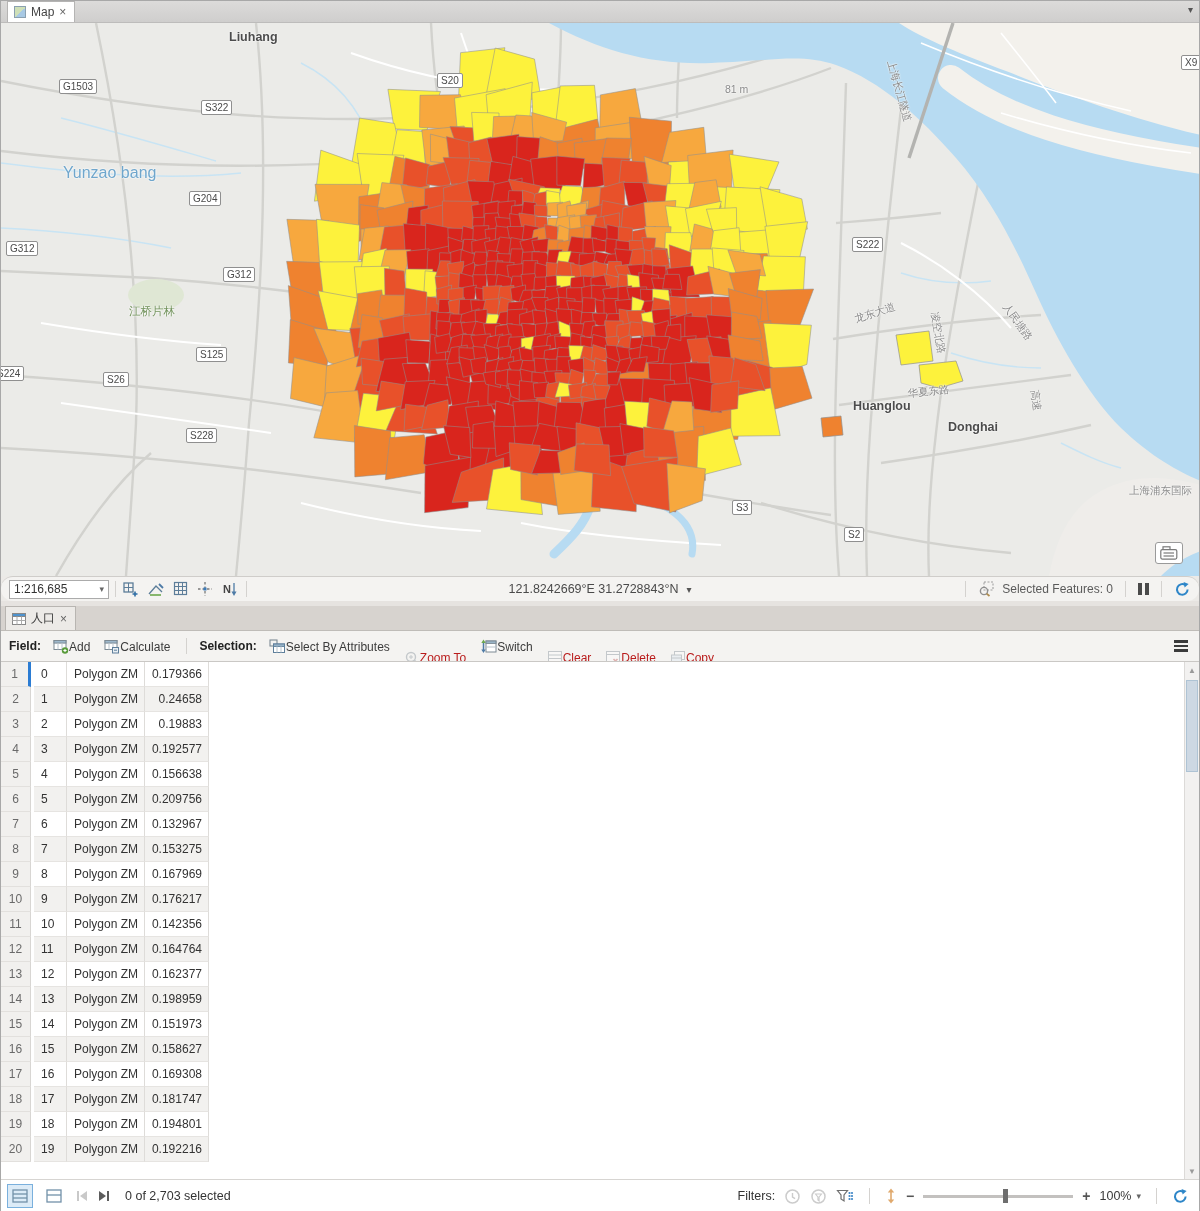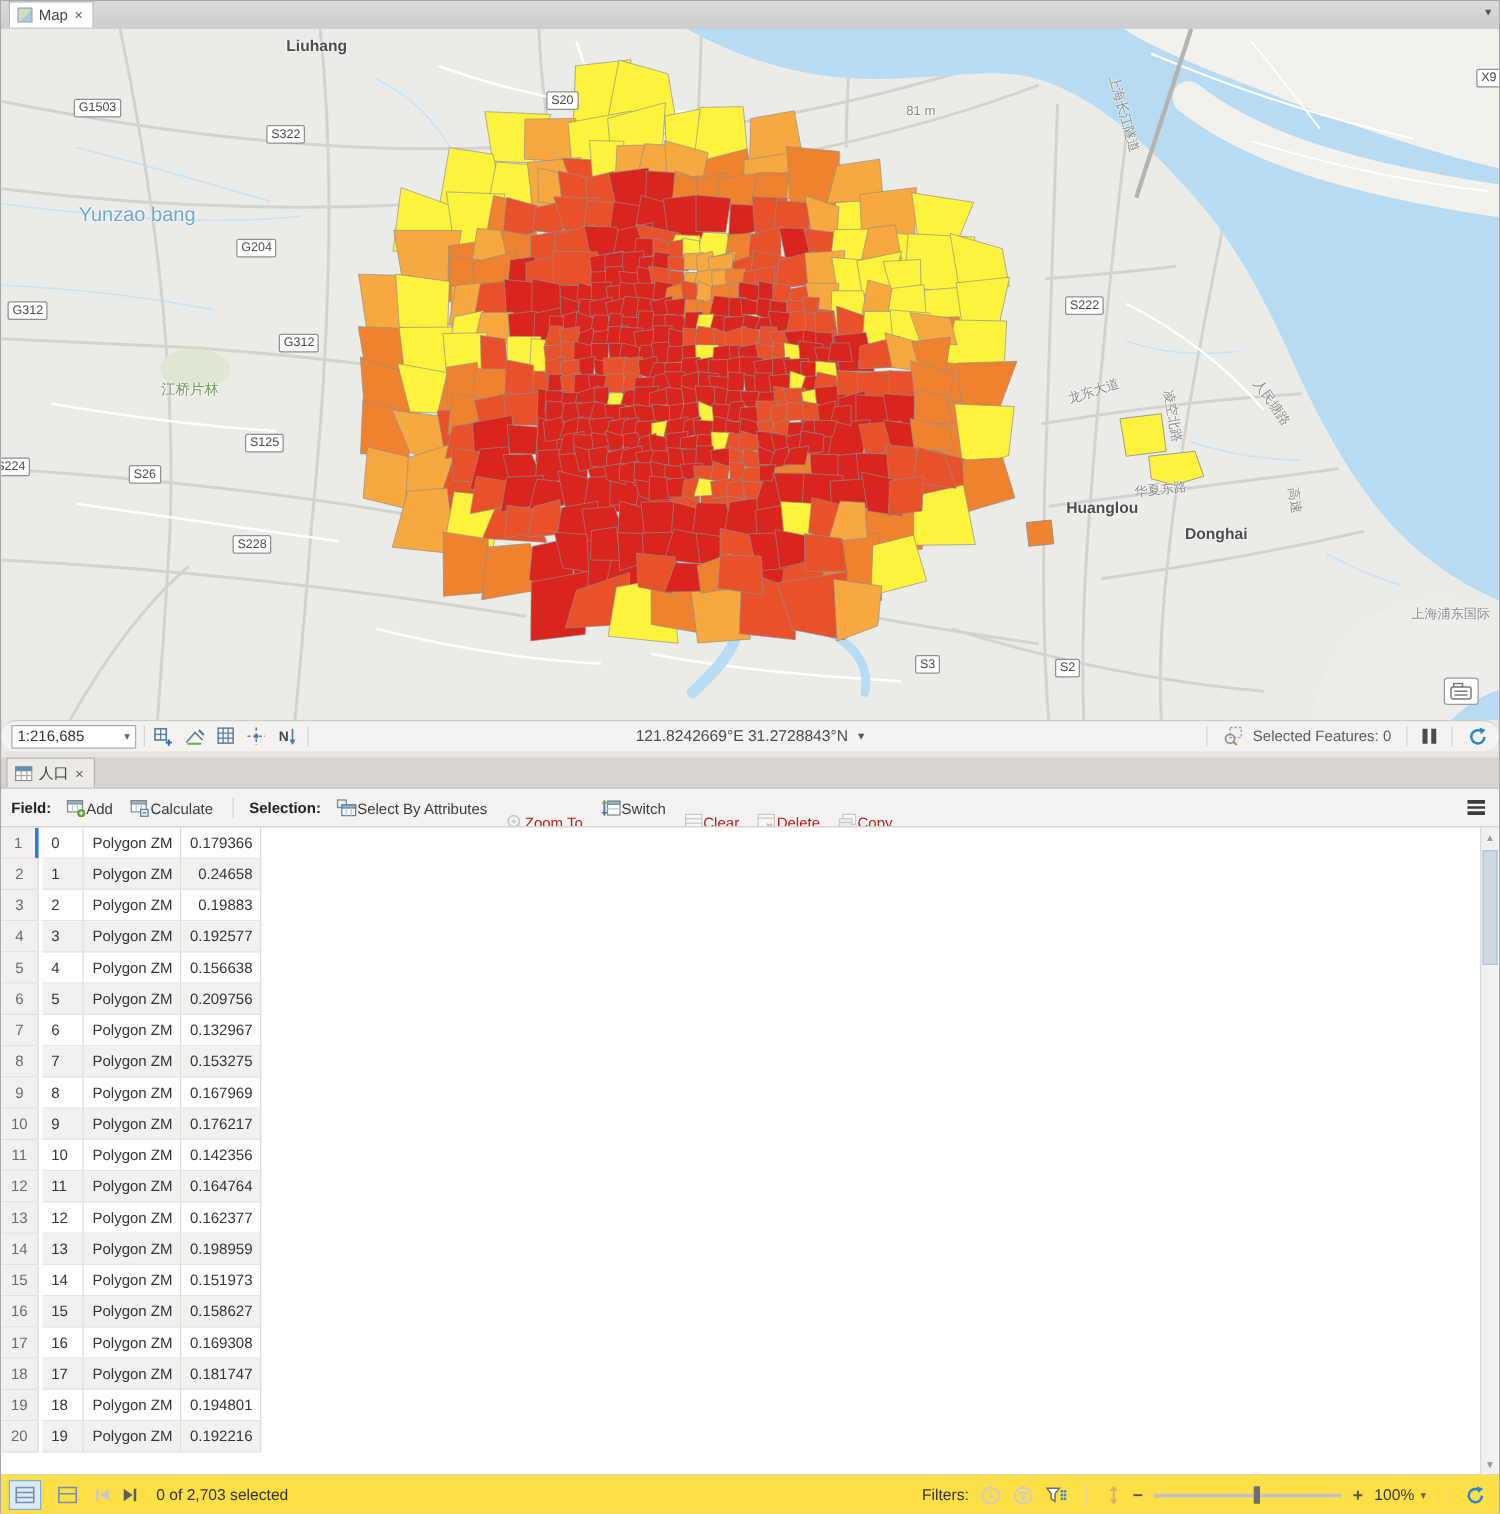--- a/index.html
+++ b/index.html
@@ -68,21 +68,21 @@
   .c-fid { width:33px; flex:none; padding-left:7px; border-right:1px solid #dedcd9; border-bottom:1px solid #e6e4e1; }
   .c-shape { width:78px; flex:none; padding-left:7px; border-right:1px solid #dedcd9; border-bottom:1px solid #e6e4e1; }
   .c-pop { width:64px; flex:none; padding-right:6px; text-align:right; border-right:1px solid #dedcd9; border-bottom:1px solid #e6e4e1; }
   .trow.alt .c-fid,.trow.alt .c-shape,.trow.alt .c-pop { background:#f2f1ef; }
   .vscroll { position:absolute; right:0; top:0; bottom:0; width:15px; background:#f2f1f0; border-left:1px solid #dcdad8; }
   .vthumb { position:absolute; left:1px; right:1px; top:18px; height:92px; background:#cdd8e3; border:1px solid #aec3d4; }
   .varrow { position:absolute; left:0; right:0; height:16px; display:flex; align-items:center; justify-content:center; color:#9a9a9a; font-size:8px; }
   .varrow.up { top:0; } .varrow.down { bottom:0; }
 
   
-  .bottom-bar { height:33px; background:#fde047; border-top:1px solid #d7d5d2; display:flex; align-items:center; padding:0 10px 0 6px; gap:8px; font-size:12.5px; color:#333; flex:none; }
+  .bottom-bar { height:33px; background:#ffffff; border-top:1px solid #d7d5d2; display:flex; align-items:center; padding:0 10px 0 6px; gap:8px; font-size:12.5px; color:#333; flex:none; }
   .view-btn { width:26px; height:24px; display:flex; align-items:center; justify-content:center; border:1px solid transparent; }
   .view-btn.active { background:#dcebf7; border:1px solid #7ab0dd; }
   .status-text { margin-left:6px; }
   .bb-right { margin-left:auto; display:flex; align-items:center; gap:9px; }
   .slider-track { width:150px; height:3px; background:#c3c1bf; position:relative; }
   .slider-thumb { position:absolute; top:-6px; left:80px; width:5px; height:14px; background:#6e6e6e; }
   .zoom-combo { display:flex; align-items:center; gap:5px; color:#3b3b3b; }
   .zoom-combo .caret { font-size:9px; color:#666; }
   .sign { font-size:14px; color:#555; font-weight:bold; line-height:1; }
 </style>
@@ -661,41 +661,41 @@
         <polygon points="567.4,362.2 585.7,359.4 586.1,373.4 569.1,375.8" fill="#e8512a" stroke="#8f8f8f" stroke-width="0.55"></polygon>
         <polygon points="581.0,363.4 594.5,360.3 594.9,376.3 579.7,373.4" fill="#e8512a" stroke="#8f8f8f" stroke-width="0.55"></polygon>
         <polygon points="592.4,362.0 609.1,362.9 604.8,375.9 595.0,376.2" fill="#e8512a" stroke="#8f8f8f" stroke-width="0.55"></polygon>
         <polygon points="895,312 928,308 932,338 900,342" fill="#fdf23c" stroke="#8f8f8f" stroke-width="0.7"></polygon>
         <polygon points="918,342 955,338 962,358 938,365 920,360" fill="#fdf23c" stroke="#8f8f8f" stroke-width="0.7"></polygon>
         <polygon points="820,395 840,393 842,412 822,414" fill="#ef822f" stroke="#8f8f8f" stroke-width="0.7"></polygon>
       </svg>
     <div class="map-labels" id="map-labels">
         <div class="map-label place" style="left: 228px; top: 7px;">Liuhang</div>
         <div class="map-label badge" style="left: 58px; top: 56px;">G1503</div>
-        <div class="map-label badge" style="left: 212px; top: 77px;">S322</div>
+        <div class="map-label badge" style="left: 200px; top: 77px;">S322</div>
         <div class="map-label badge" style="left: 436px; top: 50px;">S20</div>
         <div class="map-label minor" style="left: 724px; top: 60px;">81 m</div>
         <div class="map-label water" style="left: 62px; top: 141px;">Yunzao bang</div>
         <div class="map-label badge" style="left: 188px; top: 168px;">G204</div>
         <div class="map-label badge" style="left: 5px; top: 218px;">G312</div>
         <div class="map-label badge" style="left: 222px; top: 244px;">G312</div>
         <div class="map-label green" style="left: 128px; top: 281px;">江桥片林</div>
         <div class="map-label badge" style="left: 195px; top: 324px;">S125</div>
         <div class="map-label badge" style="left: -8px; top: 343px;">S224</div>
         <div class="map-label badge" style="left: 102px; top: 349px;">S26</div>
         <div class="map-label badge" style="left: 185px; top: 405px;">S228</div>
         <div class="map-label badge" style="left: 851px; top: 214px;">S222</div>
         <div class="map-label minor" style="left: 852px; top: 290px; transform: rotate(-18deg);">龙东大道</div>
         <div class="map-label minor" style="left: 940px; top: 288px; transform: rotate(80deg);">凌空北路</div>
         <div class="map-label minor" style="left: 1010px; top: 278px; transform: rotate(55deg);">人民塘路</div>
         <div class="map-label minor" style="left: 906px; top: 364px; transform: rotate(-6deg);">华夏东路</div>
         <div class="map-label place" style="left: 852px; top: 376px;">Huanglou</div>
         <div class="map-label place" style="left: 947px; top: 397px;">Donghai</div>
         <div class="map-label minor" style="left: 1040px; top: 366px; transform: rotate(82deg);">高速</div>
-        <div class="map-label badge" style="left: 731px; top: 477px; margin-top: 24px;">S3</div>
+        <div class="map-label badge" style="left: 731px; top: 477px;">S3</div>
         <div class="map-label badge" style="left: 843px; top: 504px;">S2</div>
         <div class="map-label minor" style="left: 896px; top: 36px; transform: rotate(74deg);">上海长江隧道</div>
         <div class="map-label minor" style="left: 1128px; top: 461px;">上海浦东国际</div>
         <div class="map-label badge" style="left: 1180px; top: 32px;">X9</div>
       </div>
     <div class="overview-btn">
       <svg width="18" height="14" viewBox="0 0 18 14">
         <rect x="3" y="0.8" width="7" height="3" fill="none" stroke="#7a7a7a" stroke-width="1.2"></rect>
         <rect x="0.8" y="3.6" width="16" height="9.5" rx="1.5" fill="#fff" stroke="#7a7a7a" stroke-width="1.2"></rect>
         <line x1="3.5" y1="7" x2="14" y2="7" stroke="#7a7a7a" stroke-width="1.2"></line>

